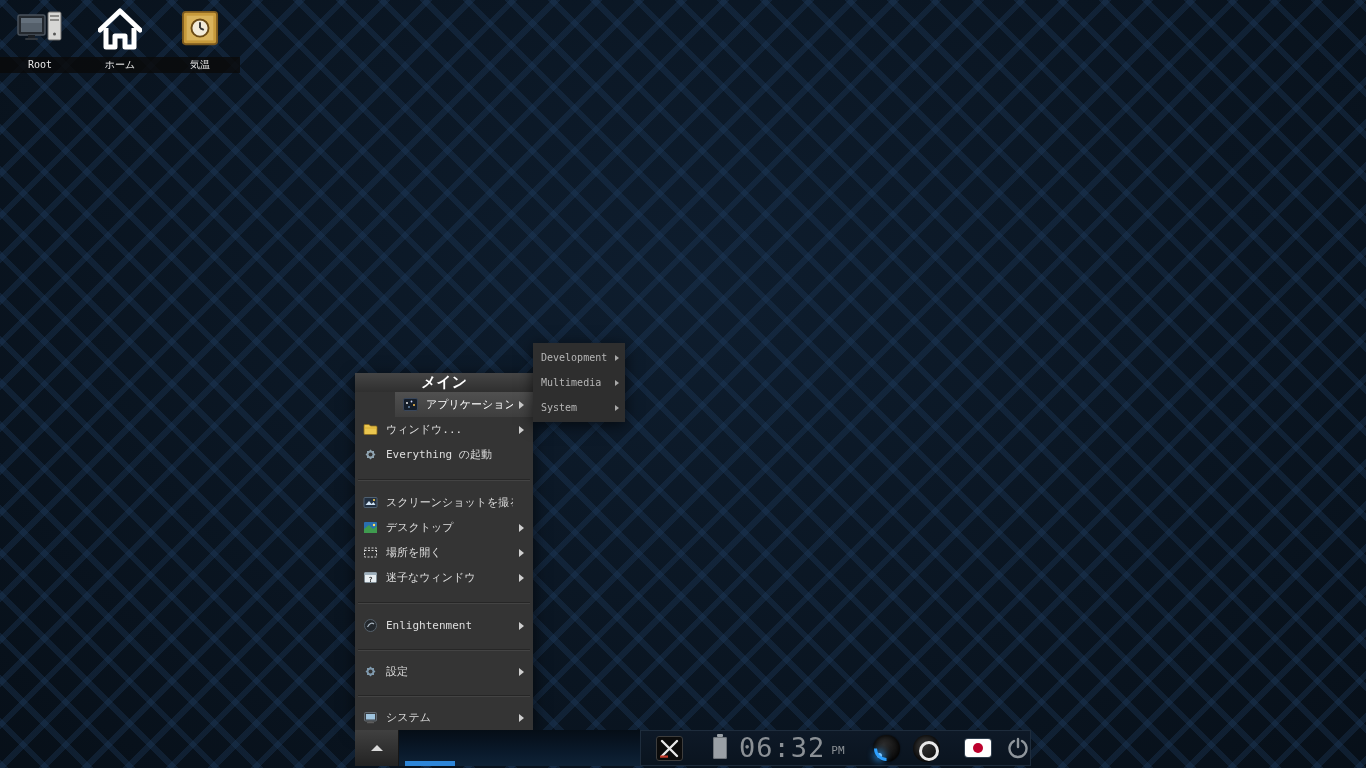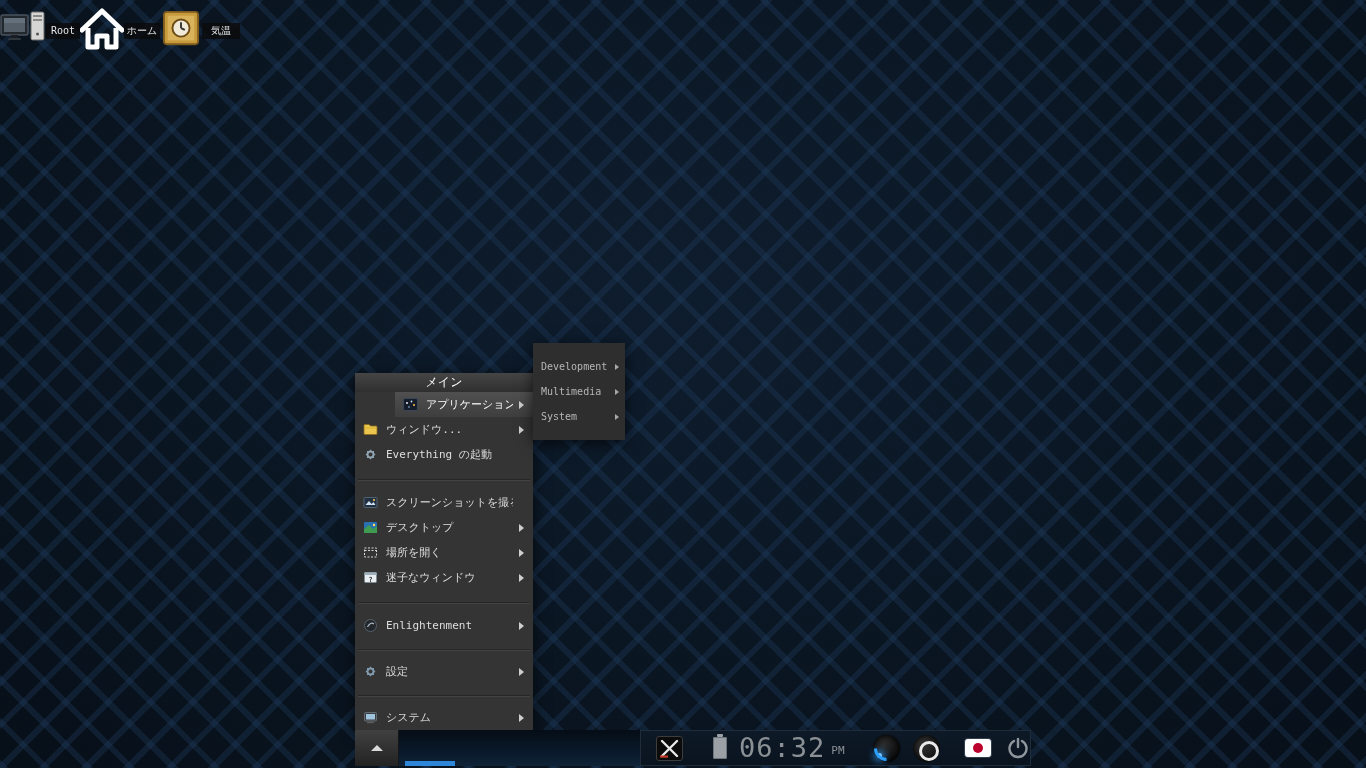--- a/index.html
+++ b/index.html
@@ -12,38 +12,38 @@
     position:relative;
     background-color:#0a1623;
     background-image:
       repeating-linear-gradient(45deg,  rgba(32,62,98,0.32) 0 6px, transparent 6px 30px),
       repeating-linear-gradient(135deg, rgba(32,62,98,0.32) 0 6px, transparent 6px 30px),
       radial-gradient(ellipse at 50% 38%, rgba(50,90,140,0.10), rgba(0,0,0,0.30));
   }
 
   
   .desktop-icons { position:absolute; top:5px; left:0; display:flex; z-index:2; }
-  .dicon { width:80px; display:flex; flex-direction:row; align-items:center; }
+  .dicon { width:80px; display:flex; flex-direction:column; align-items:center; }
   .dicon-img { height:48px; display:flex; align-items:center; justify-content:center; }
   .dicon-label {
     margin-top:4px; width:80px; height:16px; line-height:16px;
     text-align:center; font-size:10px; color:#e8e8e8;
     background:rgba(10,10,10,0.8);
     white-space:nowrap; overflow:hidden;
   }
 
   
   .menu {
     position:absolute; left:355px; top:373px; width:178px;
     background:#343434; z-index:3;
     box-shadow:0 3px 14px rgba(0,0,0,0.65);
   }
   .menu-title {
     height:19px; line-height:19px; text-align:center;
-    font-size:12px; font-weight:normal; color:#ffffff;
+    font-size:15px; font-weight:bold; color:#ffffff;
     background:linear-gradient(#454545,#2f2f2f);
   }
   .menu-item {
     height:25px; display:flex; align-items:center;
     padding:0 20px 0 8px; position:relative;
     font-size:11px; color:#dedede; white-space:nowrap;
   }
   .menu-item.selected { background:linear-gradient(#505050,#3e3e3e); color:#ffffff;margin-left:40px; }
   .mi-icon { width:15px; height:15px; flex:0 0 15px; margin-right:8px; display:block; }
   .mi-icon svg { display:block; width:15px; height:15px; }
@@ -57,21 +57,21 @@
   .menu-sep { height:23px; position:relative; }
   .menu-sep.short { height:21px; }
   .menu-sep::after {
     content:""; position:absolute; left:3px; right:3px; top:50%;
     height:1px; background:#262626; box-shadow:0 1px 0 rgba(255,255,255,0.08);
   }
 
   
   .submenu {
     position:absolute; left:533px; top:343px; width:92px;
-    background:#2e2e2e; z-index:3; padding:11px 0;
+    background:#2e2e2e; z-index:3; padding:2px 0;
     box-shadow:0 3px 14px rgba(0,0,0,0.65);
   }
   .submenu .menu-item { height:25px; font-size:10px; color:#b6b6b6; padding:0 14px 0 8px; }
   .submenu .mi-arrow {
     right:6px; margin-top:-3px;
     border-left:4px solid #a8a8a8;
     border-top:3px solid transparent; border-bottom:3px solid transparent;
   }
 
   

